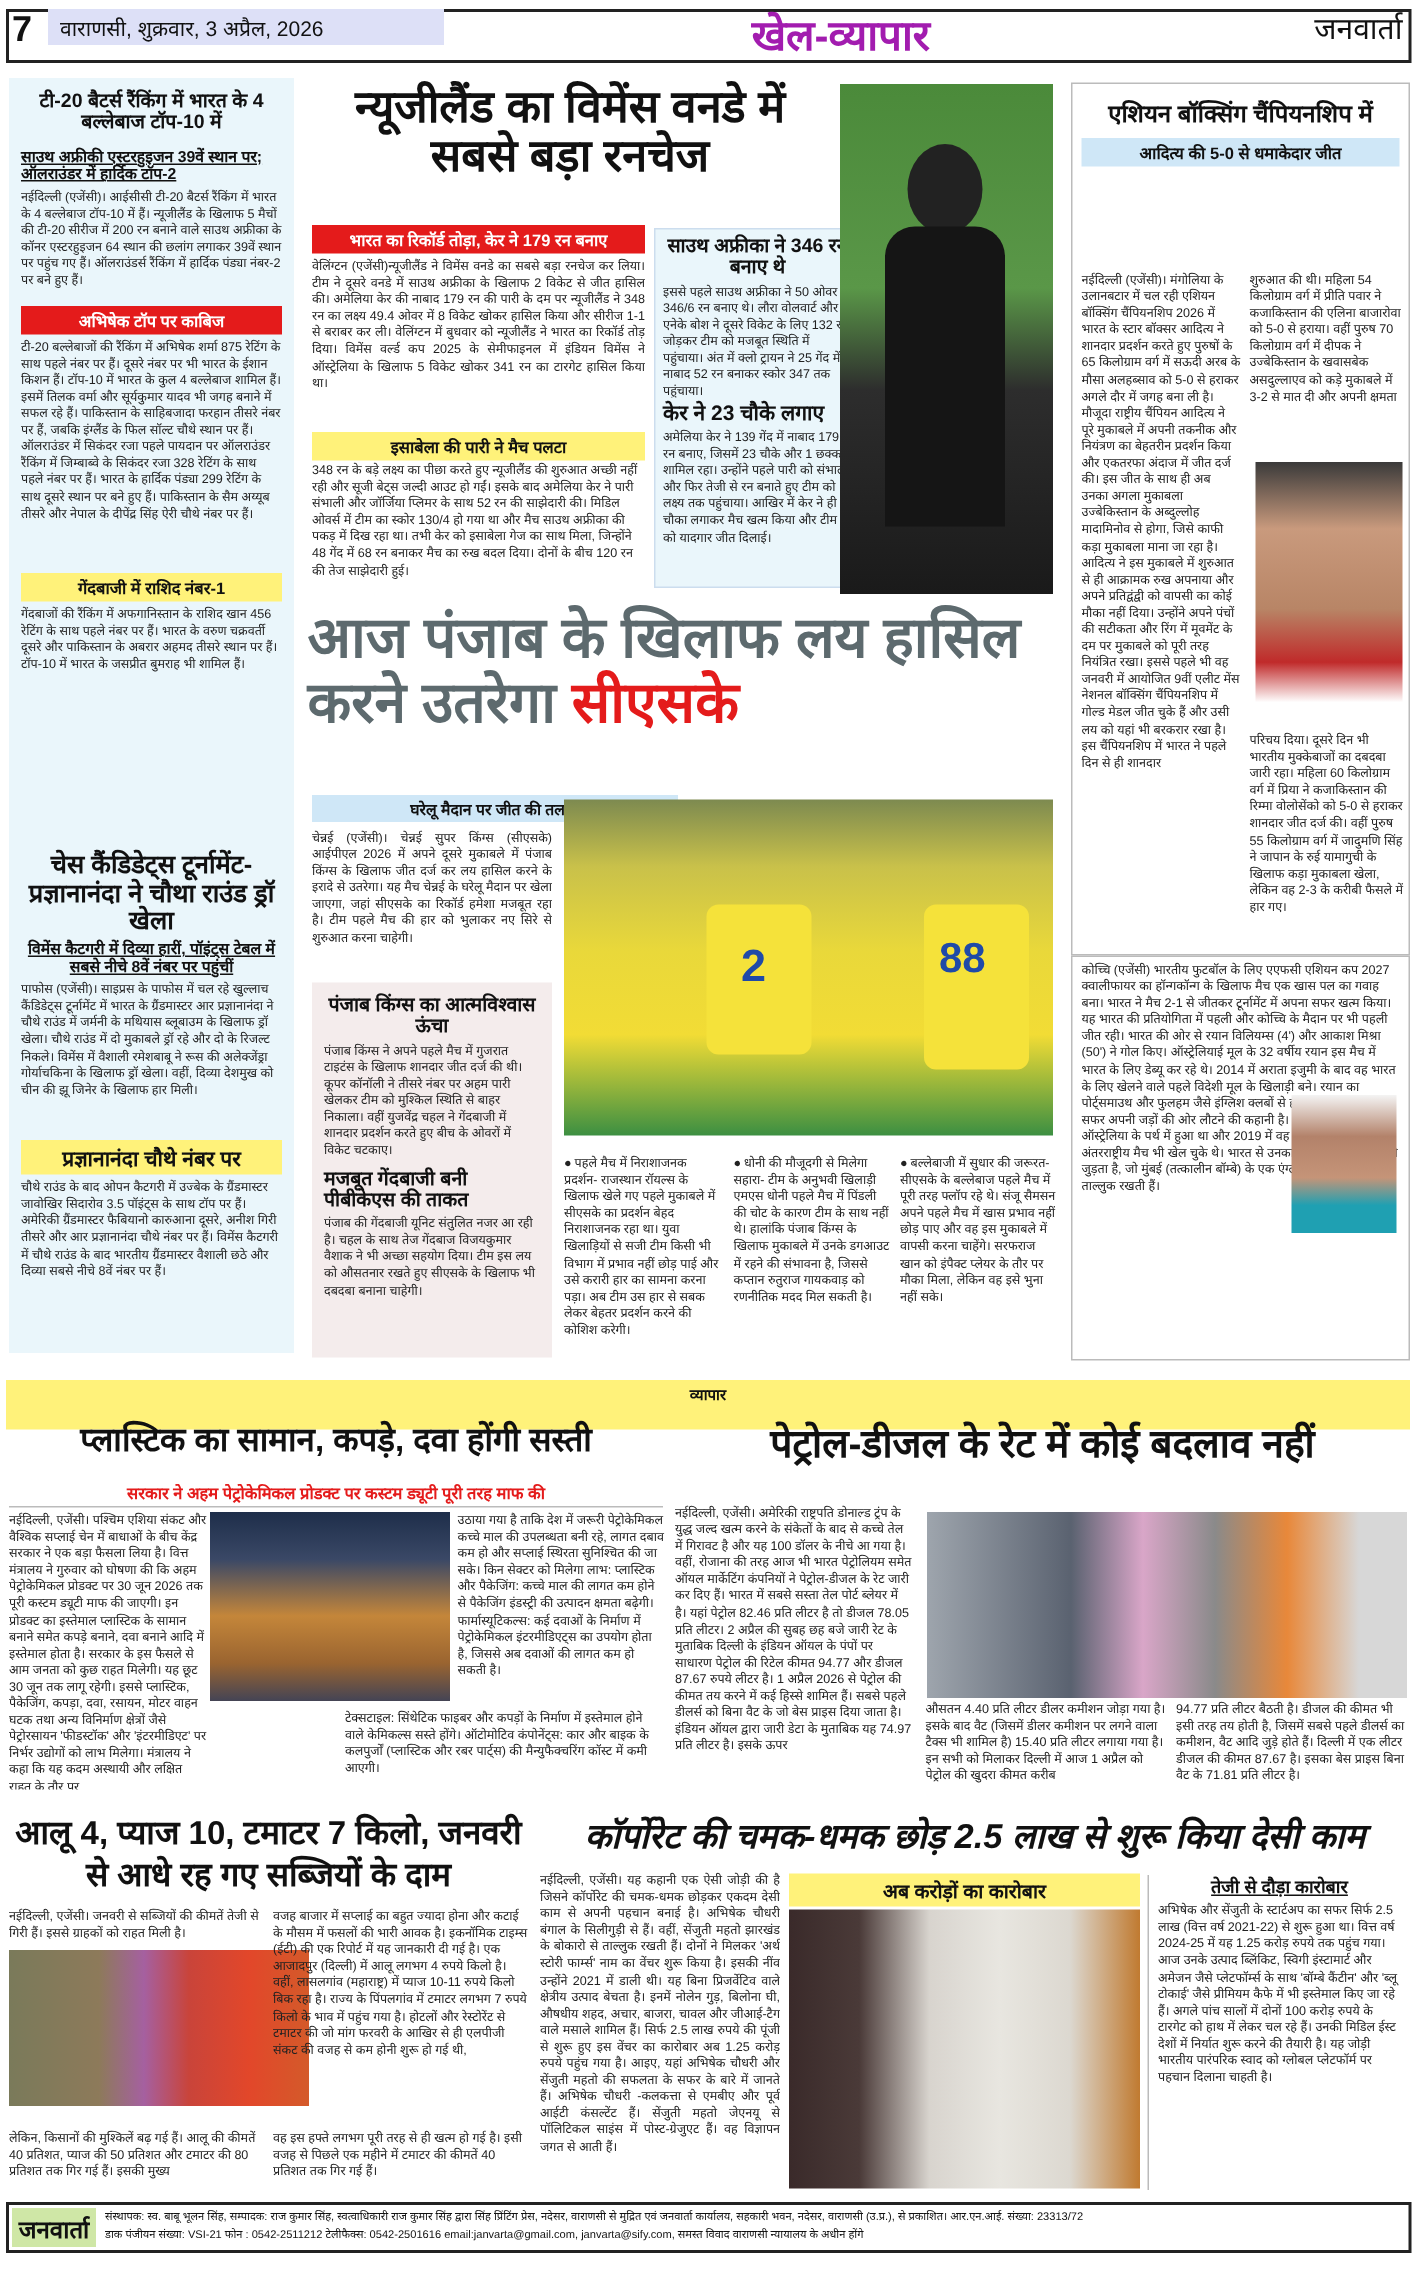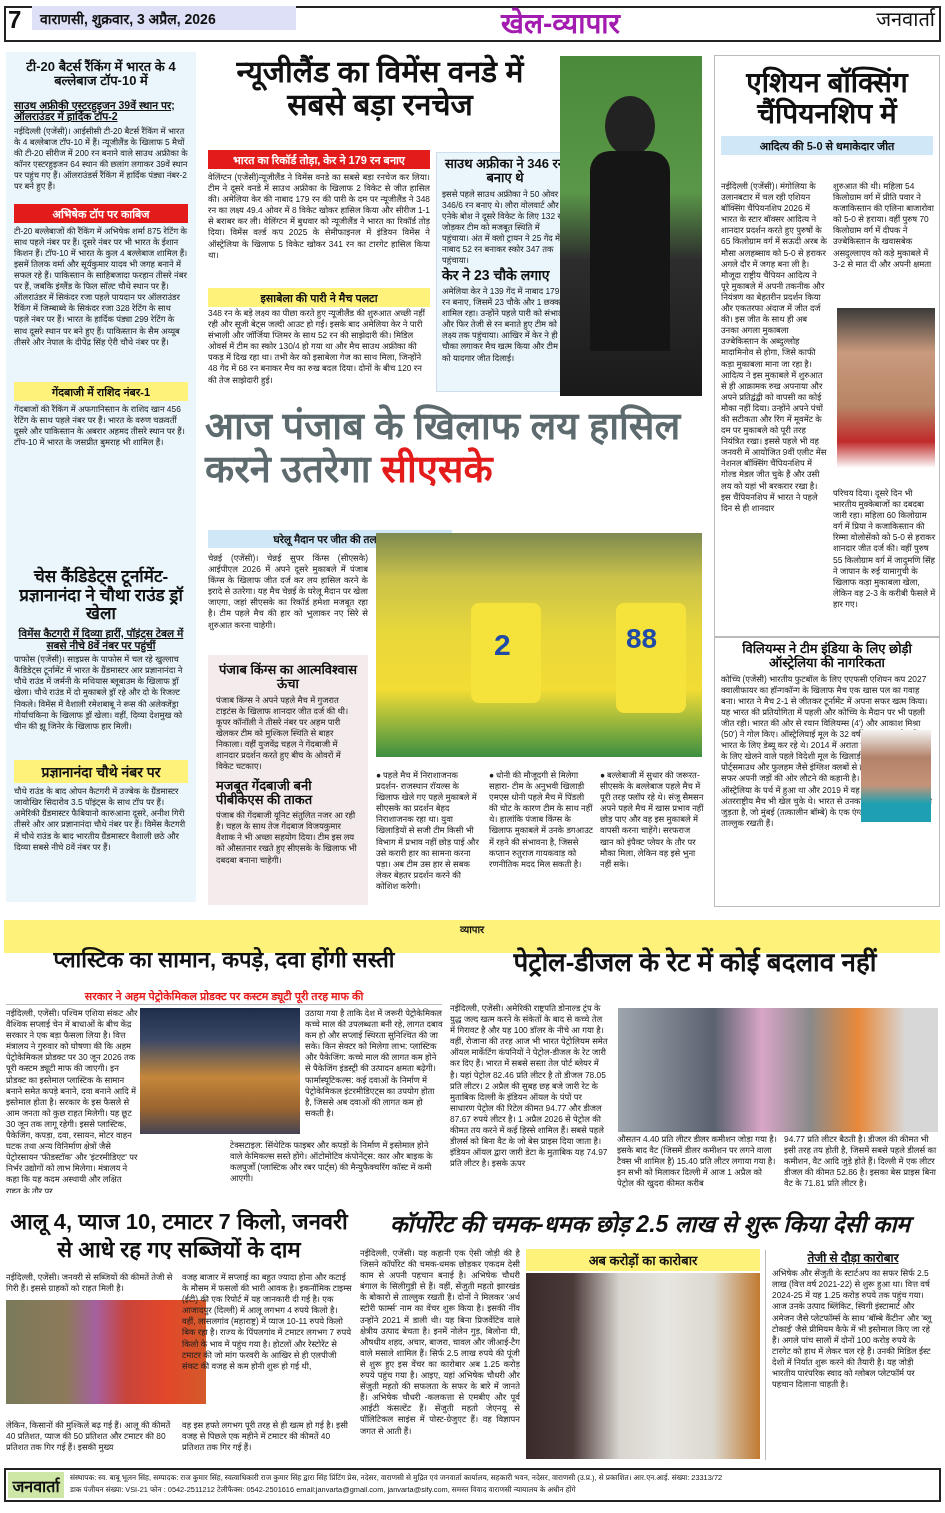--- a/index.html
+++ b/index.html
@@ -1,20 +1,20 @@
 <!DOCTYPE html>
 <html><head>
 <meta charset="utf-8">
 <style>
 *{box-sizing:border-box;margin:0;padding:0}
 body{width:945px;height:1513px;background:#fff;font-family:"DejaVu Sans","Liberation Sans",sans-serif;color:#111;position:relative;overflow:hidden}
 .abs{position:absolute}
 .hdr{left:4px;top:6px;width:937px;height:36px;border:2px solid #222;background:#fff}
 .pgno{left:8px;top:6px;font-size:24px;font-weight:bold;font-family:"Liberation Sans",sans-serif}
-.datebox{left:32px;top:6px;width:264px;height:24px;background:#dde0f7;font-size:14px;font-weight:bold;padding:3px 8px;font-family:"Liberation Sans",sans-serif}
+.datebox{left:32px;top:6px;width:264px;height:24px;background:#dde0f7;font-size:14px;font-weight:normal;padding:3px 8px;font-family:"Liberation Sans",sans-serif}
 .sect{left:440px;top:3px;width:180px;text-align:right;font-size:28px;font-weight:bold;color:#a21caf;font-family:"Liberation Sans",sans-serif}
 .brand{right:10px;top:5px;font-size:20px;font-family:"Liberation Sans",sans-serif}
 .hl{font-family:"Liberation Sans",sans-serif;font-weight:bold;line-height:1.1}
 .body{font-size:8.4px;line-height:1.32;font-family:"Liberation Sans",sans-serif;color:#222;overflow:hidden}
 .redbar{background:#e41b1b;color:#fff;font-weight:bold;text-align:center;font-family:"Liberation Sans",sans-serif}
 .yelbar{background:#fff27a;font-weight:bold;text-align:center;font-family:"Liberation Sans",sans-serif}
 .bluebar{background:#cfe7f7;font-weight:bold;text-align:center;font-family:"Liberation Sans",sans-serif}
 .panel-lightblue{background:#eaf6fb}
 .panel-pink{background:#f4ecec}
 .photo{background:#7a7a7a;overflow:hidden}
@@ -79,48 +79,47 @@
   <div class="hl" style="margin:8px 6px 0;font-size:13px;text-align:center">पंजाब किंग्स का आत्मविश्वास ऊंचा</div>
   <div class="body" style="margin:3px 8px 0;height:80px">पंजाब किंग्स ने अपने पहले मैच में गुजरात टाइटंस के खिलाफ शानदार जीत दर्ज की थी। कूपर कॉनॉली ने तीसरे नंबर पर अहम पारी खेलकर टीम को मुश्किल स्थिति से बाहर निकाला। वहीं युजवेंद्र चहल ने गेंदबाजी में शानदार प्रदर्शन करते हुए बीच के ओवरों में विकेट चटकाए।</div>
   <div class="hl" style="margin:4px 8px 0;font-size:13px">मजबूत गेंदबाजी बनी पीबीकेएस की ताकत</div>
   <div class="body" style="margin:3px 8px 0;height:68px">पंजाब की गेंदबाजी यूनिट संतुलित नजर आ रही है। चहल के साथ तेज गेंदबाज विजयकुमार वैशाक ने भी अच्छा सहयोग दिया। टीम इस लय को औसतनार रखते हुए सीएसके के खिलाफ भी दबदबा बनाना चाहेगी।</div>
 </div>
 <div class="abs body bullet" style="left:376px;top:770px;width:104px;height:140px">पहले मैच में निराशाजनक प्रदर्शन- राजस्थान रॉयल्स के खिलाफ खेले गए पहले मुकाबले में सीएसके का प्रदर्शन बेहद निराशाजनक रहा था। युवा खिलाड़ियों से सजी टीम किसी भी विभाग में प्रभाव नहीं छोड़ पाई और उसे करारी हार का सामना करना पड़ा। अब टीम उस हार से सबक लेकर बेहतर प्रदर्शन करने की कोशिश करेगी।</div>
 <div class="abs body bullet" style="left:489px;top:770px;width:104px;height:140px">धोनी की मौजूदगी से मिलेगा सहारा- टीम के अनुभवी खिलाड़ी एमएस धोनी पहले मैच में पिंडली की चोट के कारण टीम के साथ नहीं थे। हालांकि पंजाब किंग्स के खिलाफ मुकाबले में उनके डगआउट में रहने की संभावना है, जिससे कप्तान रुतुराज गायकवाड़ को रणनीतिक मदद मिल सकती है।</div>
 <div class="abs body bullet" style="left:600px;top:770px;width:104px;height:140px">बल्लेबाजी में सुधार की जरूरत- सीएसके के बल्लेबाज पहले मैच में पूरी तरह फ्लॉप रहे थे। संजू सैमसन अपने पहले मैच में खास प्रभाव नहीं छोड़ पाए और वह इस मुकाबले में वापसी करना चाहेंगे। सरफराज खान को इंपैक्ट प्लेयर के तौर पर मौका मिला, लेकिन वह इसे भुना नहीं सके।</div>
 
 <div class="abs" style="left:714px;top:55px;width:226px;height:582px;border:1px solid #bbb">
-  <div class="hl" style="margin:12px 6px 0;font-size:28px;text-align:center">एशियन बॉक्सिंग चैंपियनशिप में</div>
+  <div class="hl" style="margin:12px 6px 0;font-size:16px;text-align:center">एशियन बॉक्सिंग चैंपियनशिप में</div>
   <div class="bluebar" style="margin:6px 6px 0;font-size:11px;padding:2px 0">आदित्य की 5-0 से धमाकेदार जीत</div>
   <div class="body" style="position:absolute;left:6px;top:125px;width:106px;height:450px">नईदिल्ली (एजेंसी)। मंगोलिया के उलानबटार में चल रही एशियन बॉक्सिंग चैंपियनशिप 2026 में भारत के स्टार बॉक्सर आदित्य ने शानदार प्रदर्शन करते हुए पुरुषों के 65 किलोग्राम वर्ग में सऊदी अरब के मौसा अलहब्साव को 5-0 से हराकर अगले दौर में जगह बना ली है। मौजूदा राष्ट्रीय चैंपियन आदित्य ने पूरे मुकाबले में अपनी तकनीक और नियंत्रण का बेहतरीन प्रदर्शन किया और एकतरफा अंदाज में जीत दर्ज की। इस जीत के साथ ही अब उनका अगला मुकाबला उज्बेकिस्तान के अब्दुल्लोह मादामिनोव से होगा, जिसे काफी कड़ा मुकाबला माना जा रहा है। आदित्य ने इस मुकाबले में शुरुआत से ही आक्रामक रुख अपनाया और अपने प्रतिद्वंद्वी को वापसी का कोई मौका नहीं दिया। उन्होंने अपने पंचों की सटीकता और रिंग में मूवमेंट के दम पर मुकाबले को पूरी तरह नियंत्रित रखा। इससे पहले भी वह जनवरी में आयोजित 9वीं एलीट मेंस नेशनल बॉक्सिंग चैंपियनशिप में गोल्ड मेडल जीत चुके हैं और उसी लय को यहां भी बरकरार रखा है। इस चैंपियनशिप में भारत ने पहले दिन से ही शानदार</div>
   <div class="body" style="position:absolute;left:118px;top:125px;width:104px;height:90px">शुरुआत की थी। महिला 54 किलोग्राम वर्ग में प्रीति पवार ने कजाकिस्तान की एलिना बाजारोवा को 5-0 से हराया। वहीं पुरुष 70 किलोग्राम वर्ग में दीपक ने उज्बेकिस्तान के खवासबेक असदुल्लाएव को कड़े मुकाबले में 3-2 से मात दी और अपनी क्षमता का</div>
   <div class="photo" style="position:absolute;left:122px;top:252px;width:98px;height:178px;background:linear-gradient(180deg,#3a3a3a 0%,#c99a7d 25%,#b88566 55%,#c02a2a 75%,#fff 90%)"></div>
   <div class="body" style="position:absolute;left:118px;top:432px;width:104px;height:145px">परिचय दिया। दूसरे दिन भी भारतीय मुक्केबाजों का दबदबा जारी रहा। महिला 60 किलोग्राम वर्ग में प्रिया ने कजाकिस्तान की रिम्मा वोलोसेंको को 5-0 से हराकर शानदार जीत दर्ज की। वहीं पुरुष 55 किलोग्राम वर्ग में जादुमणि सिंह ने जापान के रुई यामागुची के खिलाफ कड़ा मुकाबला खेला, लेकिन वह 2-3 के करीबी फैसले में हार गए।</div>
 </div>
 
 <div class="abs" style="left:714px;top:637px;width:226px;height:270px;border:1px solid #bbb">
-  <div class="hl" style="margin:4px 6px 0;font-size:13px;text-align:center">विलियम्स ने टीम इंडिया के लिए छोड़ी ऑस्ट्रेलिया की नागरिकता</div>
   <div class="body" style="margin:3px 6px 0;height:222px">कोच्चि (एजेंसी) भारतीय फुटबॉल के लिए एएफसी एशियन कप 2027 क्वालीफायर का हॉन्गकॉन्ग के खिलाफ मैच एक खास पल का गवाह बना। भारत ने मैच 2-1 से जीतकर टूर्नामेंट में अपना सफर खत्म किया। यह भारत की प्रतियोगिता में पहली और कोच्चि के मैदान पर भी पहली जीत रही। भारत की ओर से रयान विलियम्स (4') और आकाश मिश्रा (50') ने गोल किए। ऑस्ट्रेलियाई मूल के 32 वर्षीय रयान इस मैच में भारत के लिए डेब्यू कर रहे थे। 2014 में अराता इजुमी के बाद वह भारत के लिए खेलने वाले पहले विदेशी मूल के खिलाड़ी बने। रयान का पोर्ट्समाउथ और फुलहम जैसे इंग्लिश क्लबों से होते हुए कोच्चि तक का सफर अपनी जड़ों की ओर लौटने की कहानी है। रयान का जन्म ऑस्ट्रेलिया के पर्थ में हुआ था और 2019 में वह ऑस्ट्रेलिया के लिए एक अंतरराष्ट्रीय मैच भी खेल चुके थे। भारत से उनका नाता उनकी मां ऑड्रे से जुड़ता है, जो मुंबई (तत्कालीन बॉम्बे) के एक एंग्लो-इंडियन परिवार से ताल्लुक रखती हैं।</div>
   <div class="photo" style="position:absolute;right:8px;top:92px;width:70px;height:92px;background:linear-gradient(180deg,#f4f4f4 0%,#b3826a 30%,#c59478 60%,#1fa0b2 80%)"></div>
 </div>
 
 <div class="abs" style="left:4px;top:920px;width:936px;height:33px;background:#fff27a;text-align:center;font-size:10px;font-weight:bold;font-family:'Liberation Sans',sans-serif;padding-top:2px">व्यापार</div>
 
 <div class="abs hl" style="left:6px;top:948px;width:436px;font-size:22px;text-align:center">प्लास्टिक का सामान, कपड़े, दवा होंगी सस्ती</div>
 <div class="abs hl" style="left:6px;top:990px;width:436px;font-size:11px;text-align:center;color:#e41b1b;border-bottom:1px solid #bbb;padding-bottom:2px">सरकार ने अहम पेट्रोकेमिकल प्रोडक्ट पर कस्टम ड्यूटी पूरी तरह माफ की</div>
 <div class="abs body" style="left:6px;top:1008px;width:132px;height:185px">नईदिल्ली, एजेंसी। पश्चिम एशिया संकट और वैश्विक सप्लाई चेन में बाधाओं के बीच केंद्र सरकार ने एक बड़ा फैसला लिया है। वित्त मंत्रालय ने गुरुवार को घोषणा की कि अहम पेट्रोकेमिकल प्रोडक्ट पर 30 जून 2026 तक पूरी कस्टम ड्यूटी माफ की जाएगी। इन प्रोडक्ट का इस्तेमाल प्लास्टिक के सामान बनाने समेत कपड़े बनाने, दवा बनाने आदि में इस्तेमाल होता है। सरकार के इस फैसले से आम जनता को कुछ राहत मिलेगी। यह छूट 30 जून तक लागू रहेगी। इससे प्लास्टिक, पैकेजिंग, कपड़ा, दवा, रसायन, मोटर वाहन घटक तथा अन्य विनिर्माण क्षेत्रों जैसे पेट्रोरसायन 'फीडस्टॉक' और 'इंटरमीडिएट' पर निर्भर उद्योगों को लाभ मिलेगा। मंत्रालय ने कहा कि यह कदम अस्थायी और लक्षित राहत के तौर पर</div>
 <div class="abs photo" style="left:140px;top:1008px;width:160px;height:126px;background:linear-gradient(180deg,#1e2e4a 0%,#3a4866 25%,#c4863a 55%,#9a6430 80%,#445 100%)"></div>
 <div class="abs body" style="left:305px;top:1008px;width:138px;height:130px">उठाया गया है ताकि देश में जरूरी पेट्रोकेमिकल कच्चे माल की उपलब्धता बनी रहे, लागत दबाव कम हो और सप्लाई स्थिरता सुनिश्चित की जा सके। किन सेक्टर को मिलेगा लाभ: प्लास्टिक और पैकेजिंग: कच्चे माल की लागत कम होने से पैकेजिंग इंडस्ट्री की उत्पादन क्षमता बढ़ेगी। फार्मास्यूटिकल्स: कई दवाओं के निर्माण में पेट्रोकेमिकल इंटरमीडिएट्स का उपयोग होता है, जिससे अब दवाओं की लागत कम हो सकती है।</div>
 <div class="abs body" style="left:230px;top:1140px;width:212px;height:52px">टेक्सटाइल: सिंथेटिक फाइबर और कपड़ों के निर्माण में इस्तेमाल होने वाले केमिकल्स सस्ते होंगे। ऑटोमोटिव कंपोनेंट्स: कार और बाइक के कलपुर्जों (प्लास्टिक और रबर पार्ट्स) की मैन्युफैक्चरिंग कॉस्ट में कमी आएगी।</div>
 
 <div class="abs hl" style="left:450px;top:948px;width:490px;font-size:26px;text-align:center">पेट्रोल-डीजल के रेट में कोई बदलाव नहीं</div>
 <div class="abs body" style="left:450px;top:1003px;width:158px;height:192px">नईदिल्ली, एजेंसी। अमेरिकी राष्ट्रपति डोनाल्ड ट्रंप के युद्ध जल्द खत्म करने के संकेतों के बाद से कच्चे तेल में गिरावट है और यह 100 डॉलर के नीचे आ गया है। वहीं, रोजाना की तरह आज भी भारत पेट्रोलियम समेत ऑयल मार्केटिंग कंपनियों ने पेट्रोल-डीजल के रेट जारी कर दिए हैं। भारत में सबसे सस्ता तेल पोर्ट ब्लेयर में है। यहां पेट्रोल 82.46 प्रति लीटर है तो डीजल 78.05 प्रति लीटर। 2 अप्रैल की सुबह छह बजे जारी रेट के मुताबिक दिल्ली के इंडियन ऑयल के पंपों पर साधारण पेट्रोल की रिटेल कीमत 94.77 और डीजल 87.67 रुपये लीटर है। 1 अप्रैल 2026 से पेट्रोल की कीमत तय करने में कई हिस्से शामिल हैं। सबसे पहले डीलर्स को बिना वैट के जो बेस प्राइस दिया जाता है। इंडियन ऑयल द्वारा जारी डेटा के मुताबिक यह 74.97 प्रति लीटर है। इसके ऊपर</div>
 <div class="abs photo" style="left:618px;top:1008px;width:320px;height:124px;background:linear-gradient(90deg,#9ea5ad 0%,#5a6270 30%,#d9a6c8 45%,#8a8a8a 60%,#e8883a 75%,#d7d7d7 90%)"></div>
 <div class="abs body" style="left:617px;top:1134px;width:160px;height:60px">औसतन 4.40 प्रति लीटर डीलर कमीशन जोड़ा गया है। इसके बाद वैट (जिसमें डीलर कमीशन पर लगने वाला टैक्स भी शामिल है) 15.40 प्रति लीटर लगाया गया है। इन सभी को मिलाकर दिल्ली में आज 1 अप्रैल को पेट्रोल की खुदरा कीमत करीब</div>
-<div class="abs body" style="left:784px;top:1134px;width:156px;height:60px">94.77 प्रति लीटर बैठती है। डीजल की कीमत भी इसी तरह तय होती है, जिसमें सबसे पहले डीलर्स का कमीशन, वैट आदि जुड़े होते हैं। दिल्ली में एक लीटर डीजल की कीमत 52.86 है। इसका बेस प्राइस बिना वैट के 71.81 प्रति लीटर है।</div>
+<div class="abs body" style="left:784px;top:1134px;width:156px;height:60px">94.77 प्रति लीटर बैठती है। डीजल की कीमत भी इसी तरह तय होती है, जिसमें सबसे पहले डीलर्स का कमीशन, वैट आदि जुड़े होते हैं। दिल्ली में एक लीटर डीजल की कीमत 87.67 है। इसका बेस प्राइस बिना वैट के 71.81 प्रति लीटर है।</div>
 
 <div class="abs hl" style="left:6px;top:1208px;width:346px;font-size:22px;text-align:center;line-height:1.25">आलू 4, प्याज 10, टमाटर 7 किलो, जनवरी से आधे रह गए सब्जियों के दाम</div>
 <div class="abs body" style="left:6px;top:1272px;width:168px;height:24px">नईदिल्ली, एजेंसी। जनवरी से सब्जियों की कीमतें तेजी से गिरी हैं। इससे ग्राहकों को राहत मिली है।</div>
 <div class="abs photo" style="left:6px;top:1300px;width:200px;height:104px;background:linear-gradient(90deg,#7a7a5a 0%,#8d7a5a 30%,#a560a0 45%,#c9443a 60%,#e2472a 80%,#d45a2a 100%)"></div>
 <div class="abs body" style="left:182px;top:1272px;width:170px;height:140px">वजह बाजार में सप्लाई का बहुत ज्यादा होना और कटाई के मौसम में फसलों की भारी आवक है। इकनॉमिक टाइम्स (ईटी) की एक रिपोर्ट में यह जानकारी दी गई है। एक आजादपुर (दिल्ली) में आलू लगभग 4 रुपये किलो है। वहीं, लासलगांव (महाराष्ट्र) में प्याज 10-11 रुपये किलो बिक रहा है। राज्य के पिंपलगांव में टमाटर लगभग 7 रुपये किलो के भाव में पहुंच गया है। होटलों और रेस्टोरेंट से टमाटर की जो मांग फरवरी के आखिर से ही एलपीजी संकट की वजह से कम होनी शुरू हो गई थी,</div>
 <div class="abs body" style="left:6px;top:1420px;width:168px;height:36px">लेकिन, किसानों की मुश्किलें बढ़ गई हैं। आलू की कीमतें 40 प्रतिशत, प्याज की 50 प्रतिशत और टमाटर की 80 प्रतिशत तक गिर गई हैं। इसकी मुख्य</div>
 <div class="abs body" style="left:182px;top:1420px;width:170px;height:36px">वह इस हफ्ते लगभग पूरी तरह से ही खत्म हो गई है। इसी वजह से पिछले एक महीने में टमाटर की कीमतें 40 प्रतिशत तक गिर गई हैं।</div>
 
 <div class="abs hl" style="left:360px;top:1212px;width:580px;font-size:23px;text-align:center;font-style:italic">कॉर्पोरेट की चमक-धमक छोड़ 2.5 लाख से शुरू किया देसी काम</div>
 <div class="abs body" style="left:360px;top:1248px;width:160px;height:212px;text-align:justify">नईदिल्ली, एजेंसी। यह कहानी एक ऐसी जोड़ी की है जिसने कॉर्पोरेट की चमक-धमक छोड़कर एकदम देसी काम से अपनी पहचान बनाई है। अभिषेक चौधरी बंगाल के सिलीगुड़ी से हैं। वहीं, सेंजुती महतो झारखंड के बोकारो से ताल्लुक रखती हैं। दोनों ने मिलकर 'अर्थ स्टोरी फार्म्स' नाम का वेंचर शुरू किया है। इसकी नींव उन्होंने 2021 में डाली थी। यह बिना प्रिजर्वेटिव वाले क्षेत्रीय उत्पाद बेचता है। इनमें नोलेन गुड़, बिलोना घी, औषधीय शहद, अचार, बाजरा, चावल और जीआई-टैग वाले मसाले शामिल हैं। सिर्फ 2.5 लाख रुपये की पूंजी से शुरू हुए इस वेंचर का कारोबार अब 1.25 करोड़ रुपये पहुंच गया है। आइए, यहां अभिषेक चौधरी और सेंजुती महतो की सफलता के सफर के बारे में जानते हैं। अभिषेक चौधरी -कलकत्ता से एमबीए और पूर्व आईटी कंसल्टेंट हैं। सेंजुती महतो जेएनयू से पॉलिटिकल साइंस में पोस्ट-ग्रेजुएट हैं। वह विज्ञापन जगत से आती हैं।</div>

